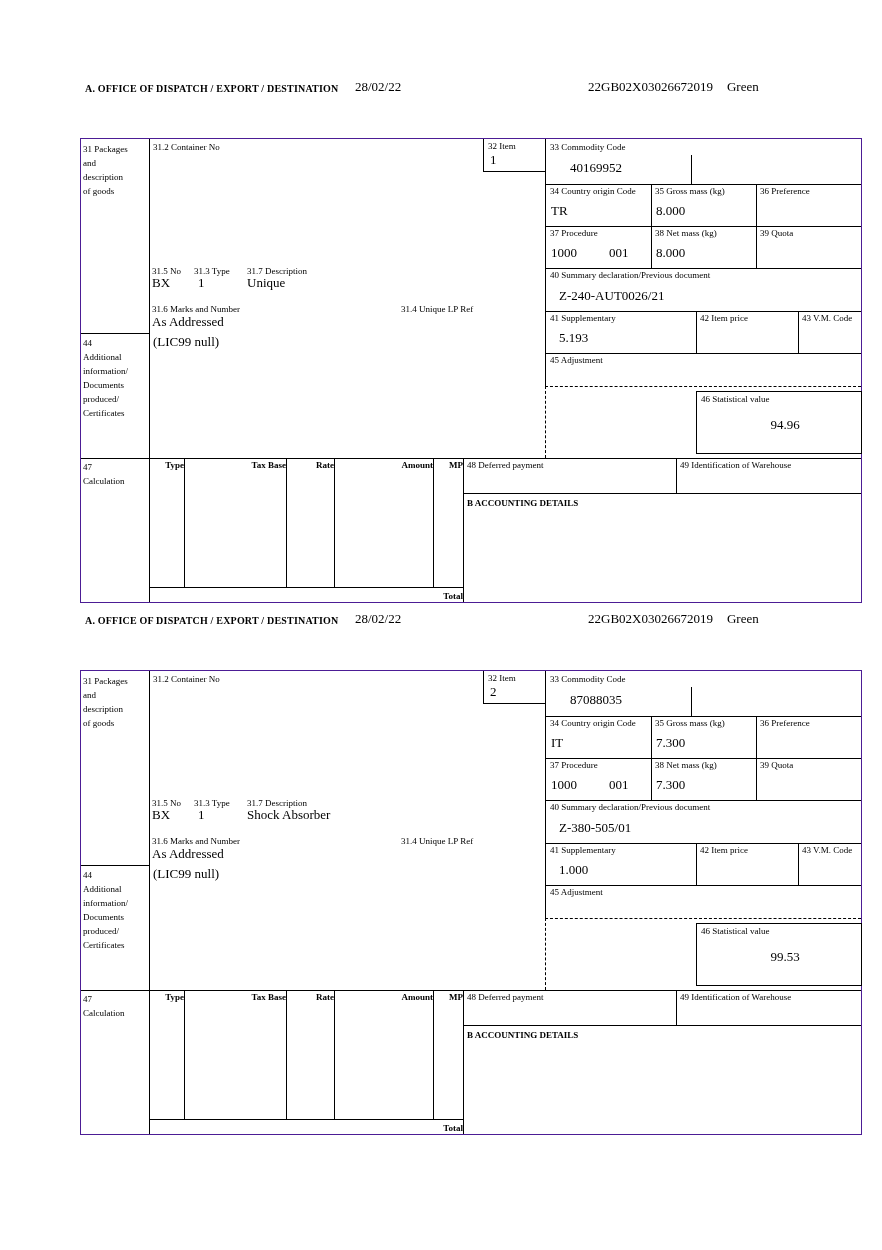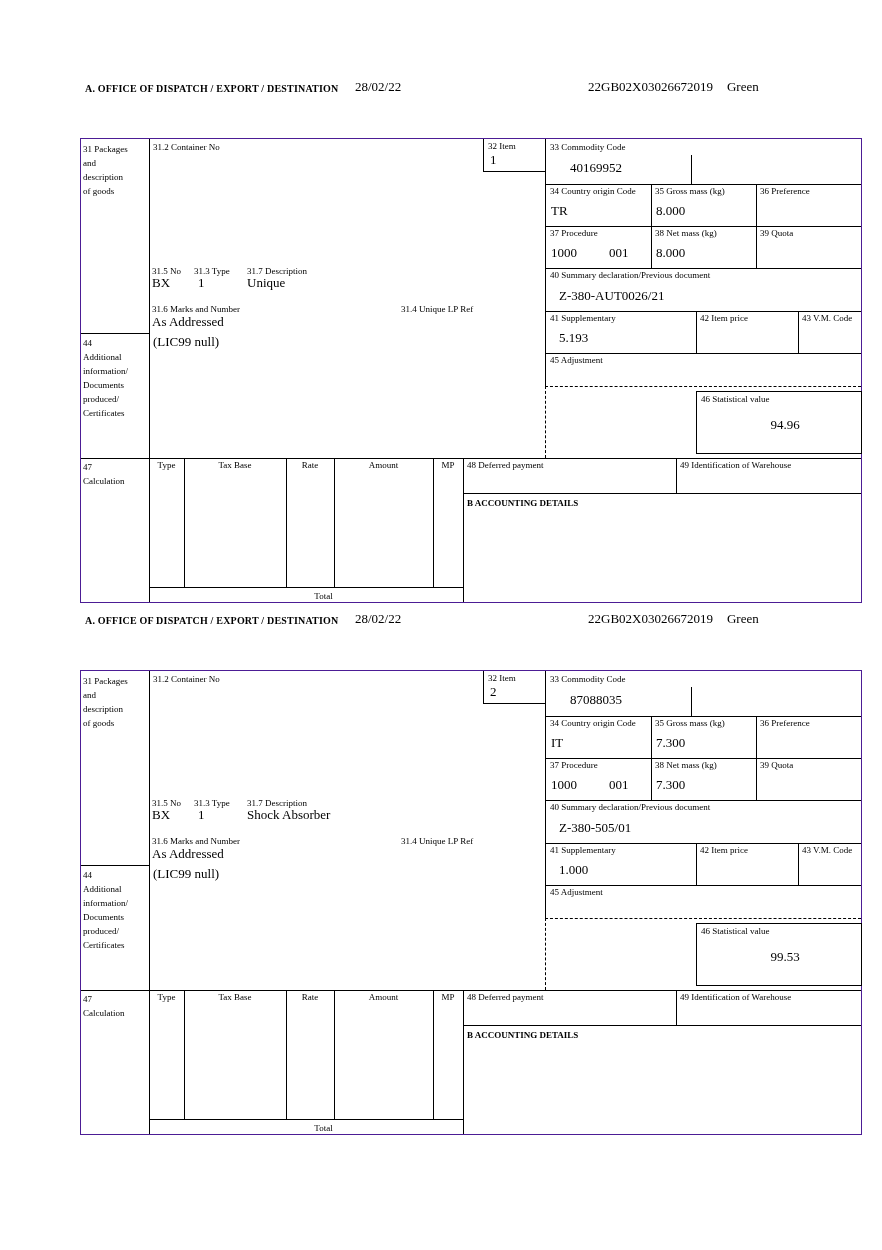--- a/index.html
+++ b/index.html
@@ -20,21 +20,21 @@
 
   .grid{position:absolute;top:20px;left:0;width:780px;height:463px;border:1px solid #4c1d95;margin-top:40px;}
   .grid i{display:block;position:absolute;font-style:normal;background:#000;}
   .vline{width:1px;}
   .hline{height:1px;}
   .dashedv{background:none!important;width:0!important;border-left:1px dashed #000;}
   .dashedh{background:none!important;height:0!important;border-top:1px dashed #000;}
 
   .label{position:absolute;font-size:9px;white-space:nowrap;line-height:11px;}
   .pre{white-space:pre-line;line-height:14px;}
-  .ctr{text-align:center;}
+  .ctr{text-align:right;font-weight:bold;}
   .bold{font-weight:bold;}
   .value{position:absolute;font-size:13px;white-space:nowrap;line-height:15px;}
 
   .box32{position:absolute;border-left:1px solid #000;border-bottom:1px solid #000;}
   .box32 .label{position:static;display:block;margin:2px 0 0 4px;}
   .box32 .value{position:static;display:block;margin:0 0 0 6px;}
 
   .box46{position:absolute;border:1px solid #000;}
   .box46 .label{position:static;display:block;margin:2px 0 0 4px;}
   .box46 .value{position:static;display:block;margin:12px 0 0 12px;text-align:center;}
@@ -106,21 +106,21 @@
     <i class="hline" style="left:464px;top:87px;width:316px"></i>
 
     <span class="label" style="left:469px;top:89px">37 Procedure</span>
     <span class="label" style="left:574px;top:89px">38 Net mass (kg)</span>
     <span class="label" style="left:679px;top:89px">39 Quota</span>
     <span class="value" style="left:470px;top:106px"><span>1000</span><span class="proc-extra">001</span></span>
     <span class="value" style="left:575px;top:106px">8.000</span>
     <i class="hline" style="left:464px;top:129px;width:316px"></i>
 
     <span class="label" style="left:469px;top:131px">40 Summary declaration/Previous document</span>
-    <span class="value" style="left:478px;top:149px">Z-380-AUT0026/21</span>
+    <span class="value" style="left:478px;top:149px">Z-240-AUT0026/21</span>
     <i class="hline" style="left:464px;top:172px;width:316px"></i>
 
     <i class="vline" style="left:615px;top:172px;height:42px"></i>
     <i class="vline" style="left:717px;top:172px;height:42px"></i>
     <span class="label" style="left:469px;top:174px">41 Supplementary</span>
     <span class="label" style="left:619px;top:174px">42 Item price</span>
     <span class="label" style="left:721px;top:174px">43 V.M. Code</span>
     <span class="value" style="left:478px;top:191px">5.193</span>
     <i class="hline" style="left:464px;top:214px;width:316px"></i>
 

